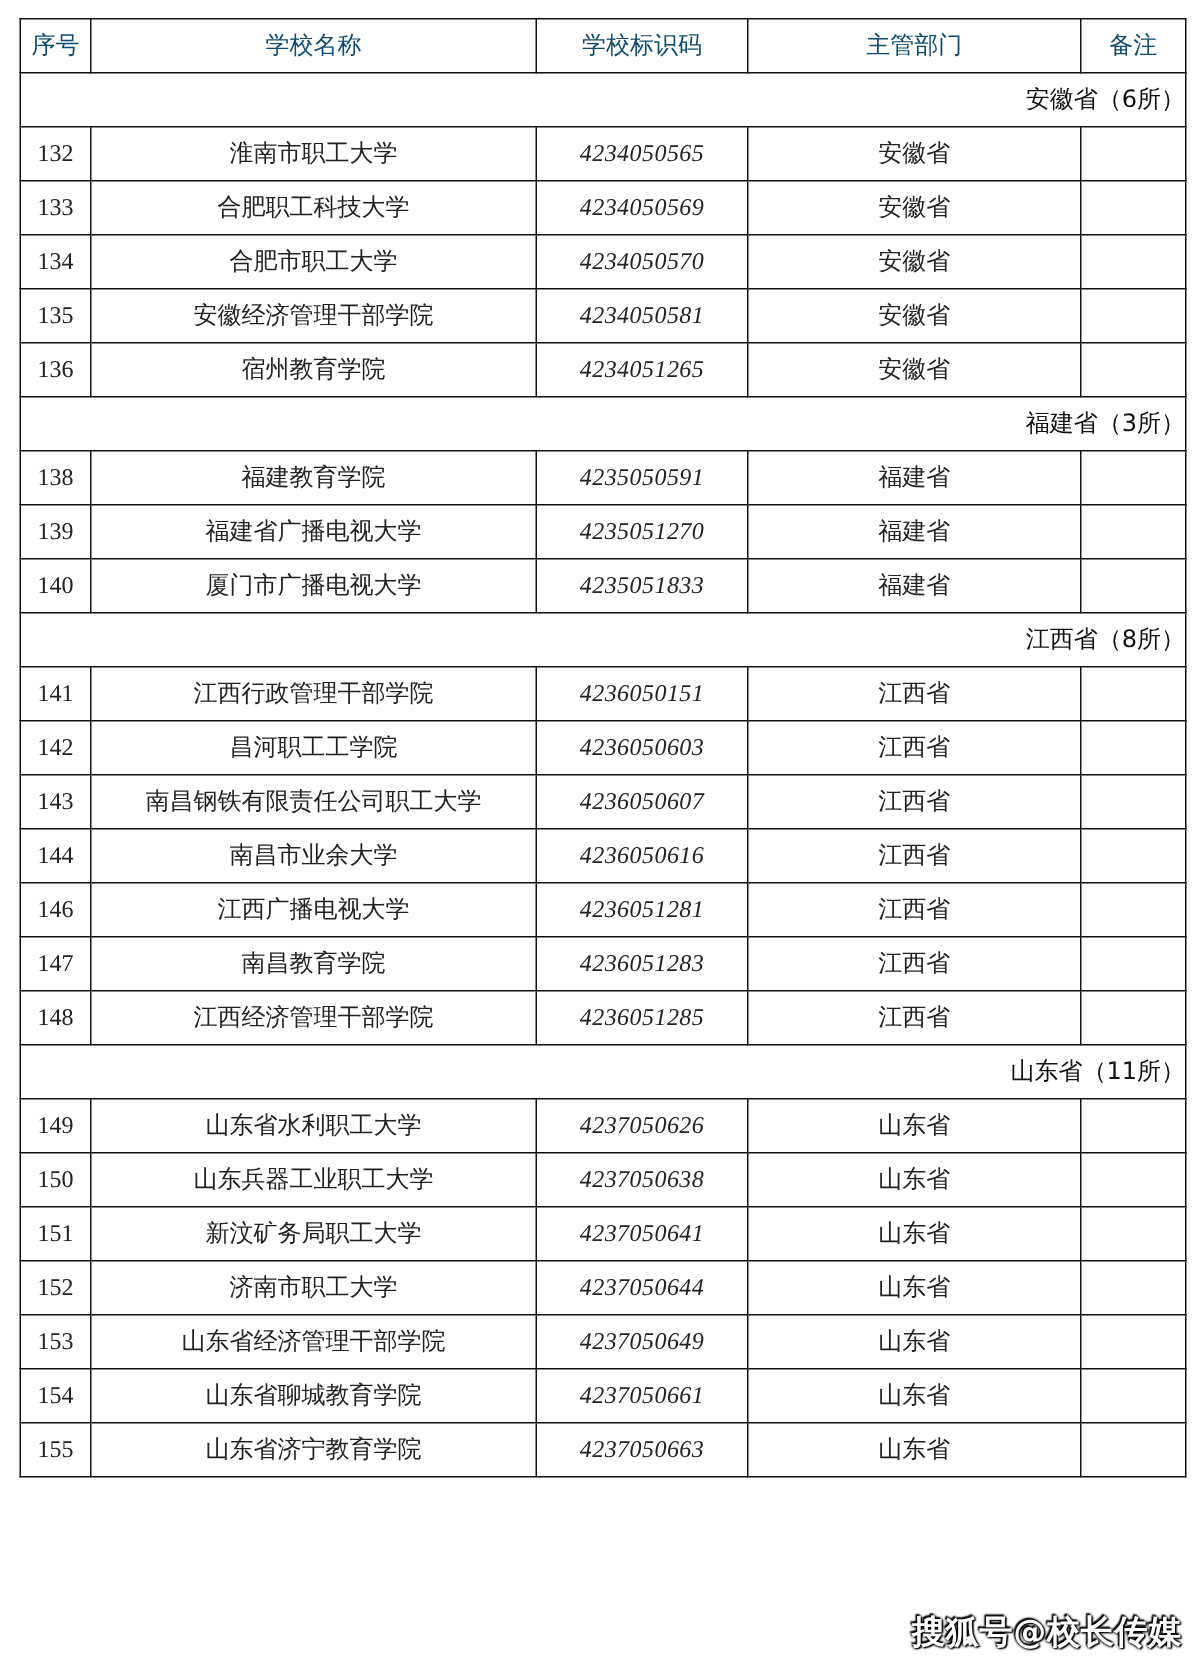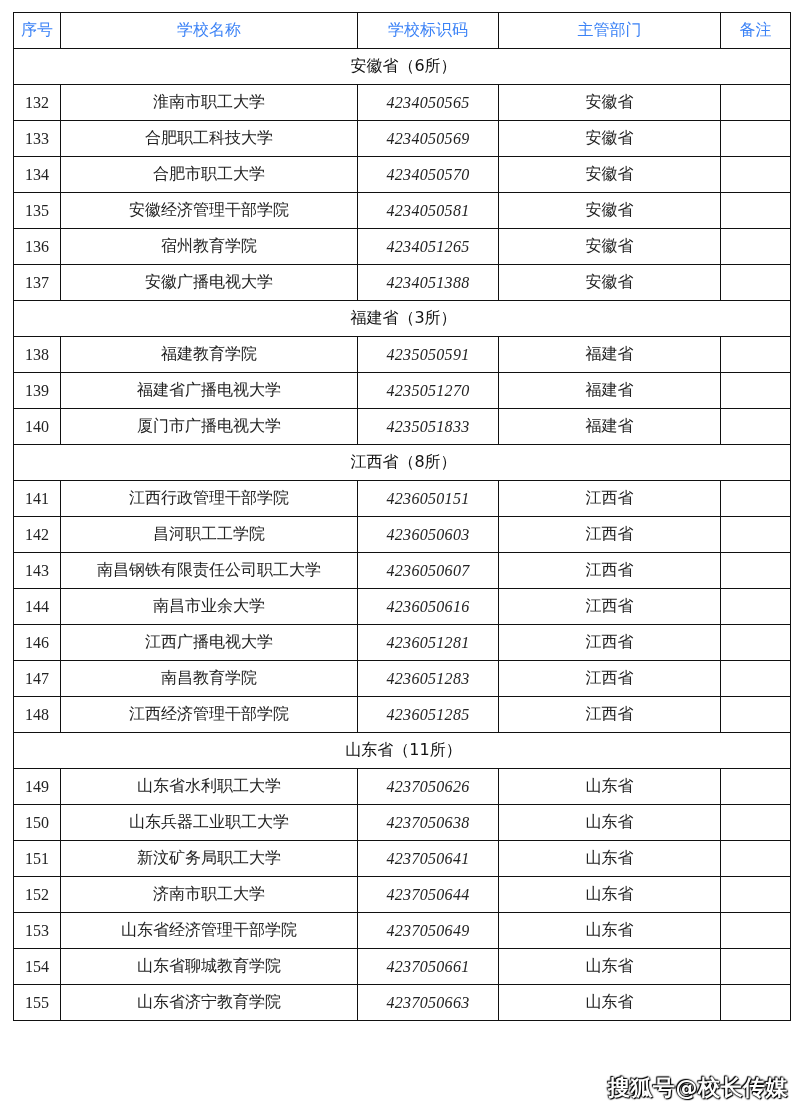--- a/index.html
+++ b/index.html
@@ -8,28 +8,28 @@
   table.schools {
     position: absolute; left: 13px; top: 12px;
     border-collapse: collapse; table-layout: fixed; width: 777px;
   }
   table.schools td, table.schools th {
     border: 1.5px solid #111;
     height: 35px; padding: 0; font-size: 16px; font-weight: normal;
     text-align: center; vertical-align: middle; white-space: nowrap;
     overflow: hidden;
   }
-  table.schools th { font-family: "DejaVu Sans", "Liberation Sans", sans-serif; font-size: 16px; color: #3b82f6; }
+  table.schools th { font-family: "DejaVu Sans", "Liberation Sans", sans-serif; font-size: 16px; color: #0c4a6e; }
   col.c-no { width: 47px; }
   col.c-name { width: 297px; }
   col.c-code { width: 141px; }
   col.c-dept { width: 222px; }
   col.c-note { width: 70px; }
   tr.group td {
-    text-align: center; padding-left: 3px;
+    text-align: right; padding-left: 3px;
     font-family: "DejaVu Sans", "Liberation Sans", sans-serif; color: #111;
   }
   td.num { font-family: "Liberation Serif", "DejaVu Serif", serif; font-size: 17px; }
   td.code { font-family: "Liberation Serif", "DejaVu Serif", serif; font-size: 17px; letter-spacing: 0.3px; font-style: italic; }
   .watermark {
     position: absolute; right: 12px; bottom: 10px;
     font-family: "DejaVu Sans", "Liberation Sans", sans-serif;
     font-size: 22px; font-weight: bold; color: #fff;
     text-shadow: 0 0 2px #000, 0 0 2px #000, 1px 1px 1px #000, -1px -1px 1px #000;
     letter-spacing: 0.5px;
@@ -87,27 +87,20 @@
         <td>安徽省</td>
         <td></td>
       </tr>
       <tr>
         <td class="num">136</td>
         <td>宿州教育学院</td>
         <td class="code">4234051265</td>
         <td>安徽省</td>
         <td></td>
       </tr>
-      <tr>
-        <td class="num">137</td>
-        <td>安徽广播电视大学</td>
-        <td class="code">4234051388</td>
-        <td>安徽省</td>
-        <td></td>
-      </tr>
       <tr class="group">
         <td colspan="5">福建省（3所）</td>
       </tr>
       <tr>
         <td class="num">138</td>
         <td>福建教育学院</td>
         <td class="code">4235050591</td>
         <td>福建省</td>
         <td></td>
       </tr>

